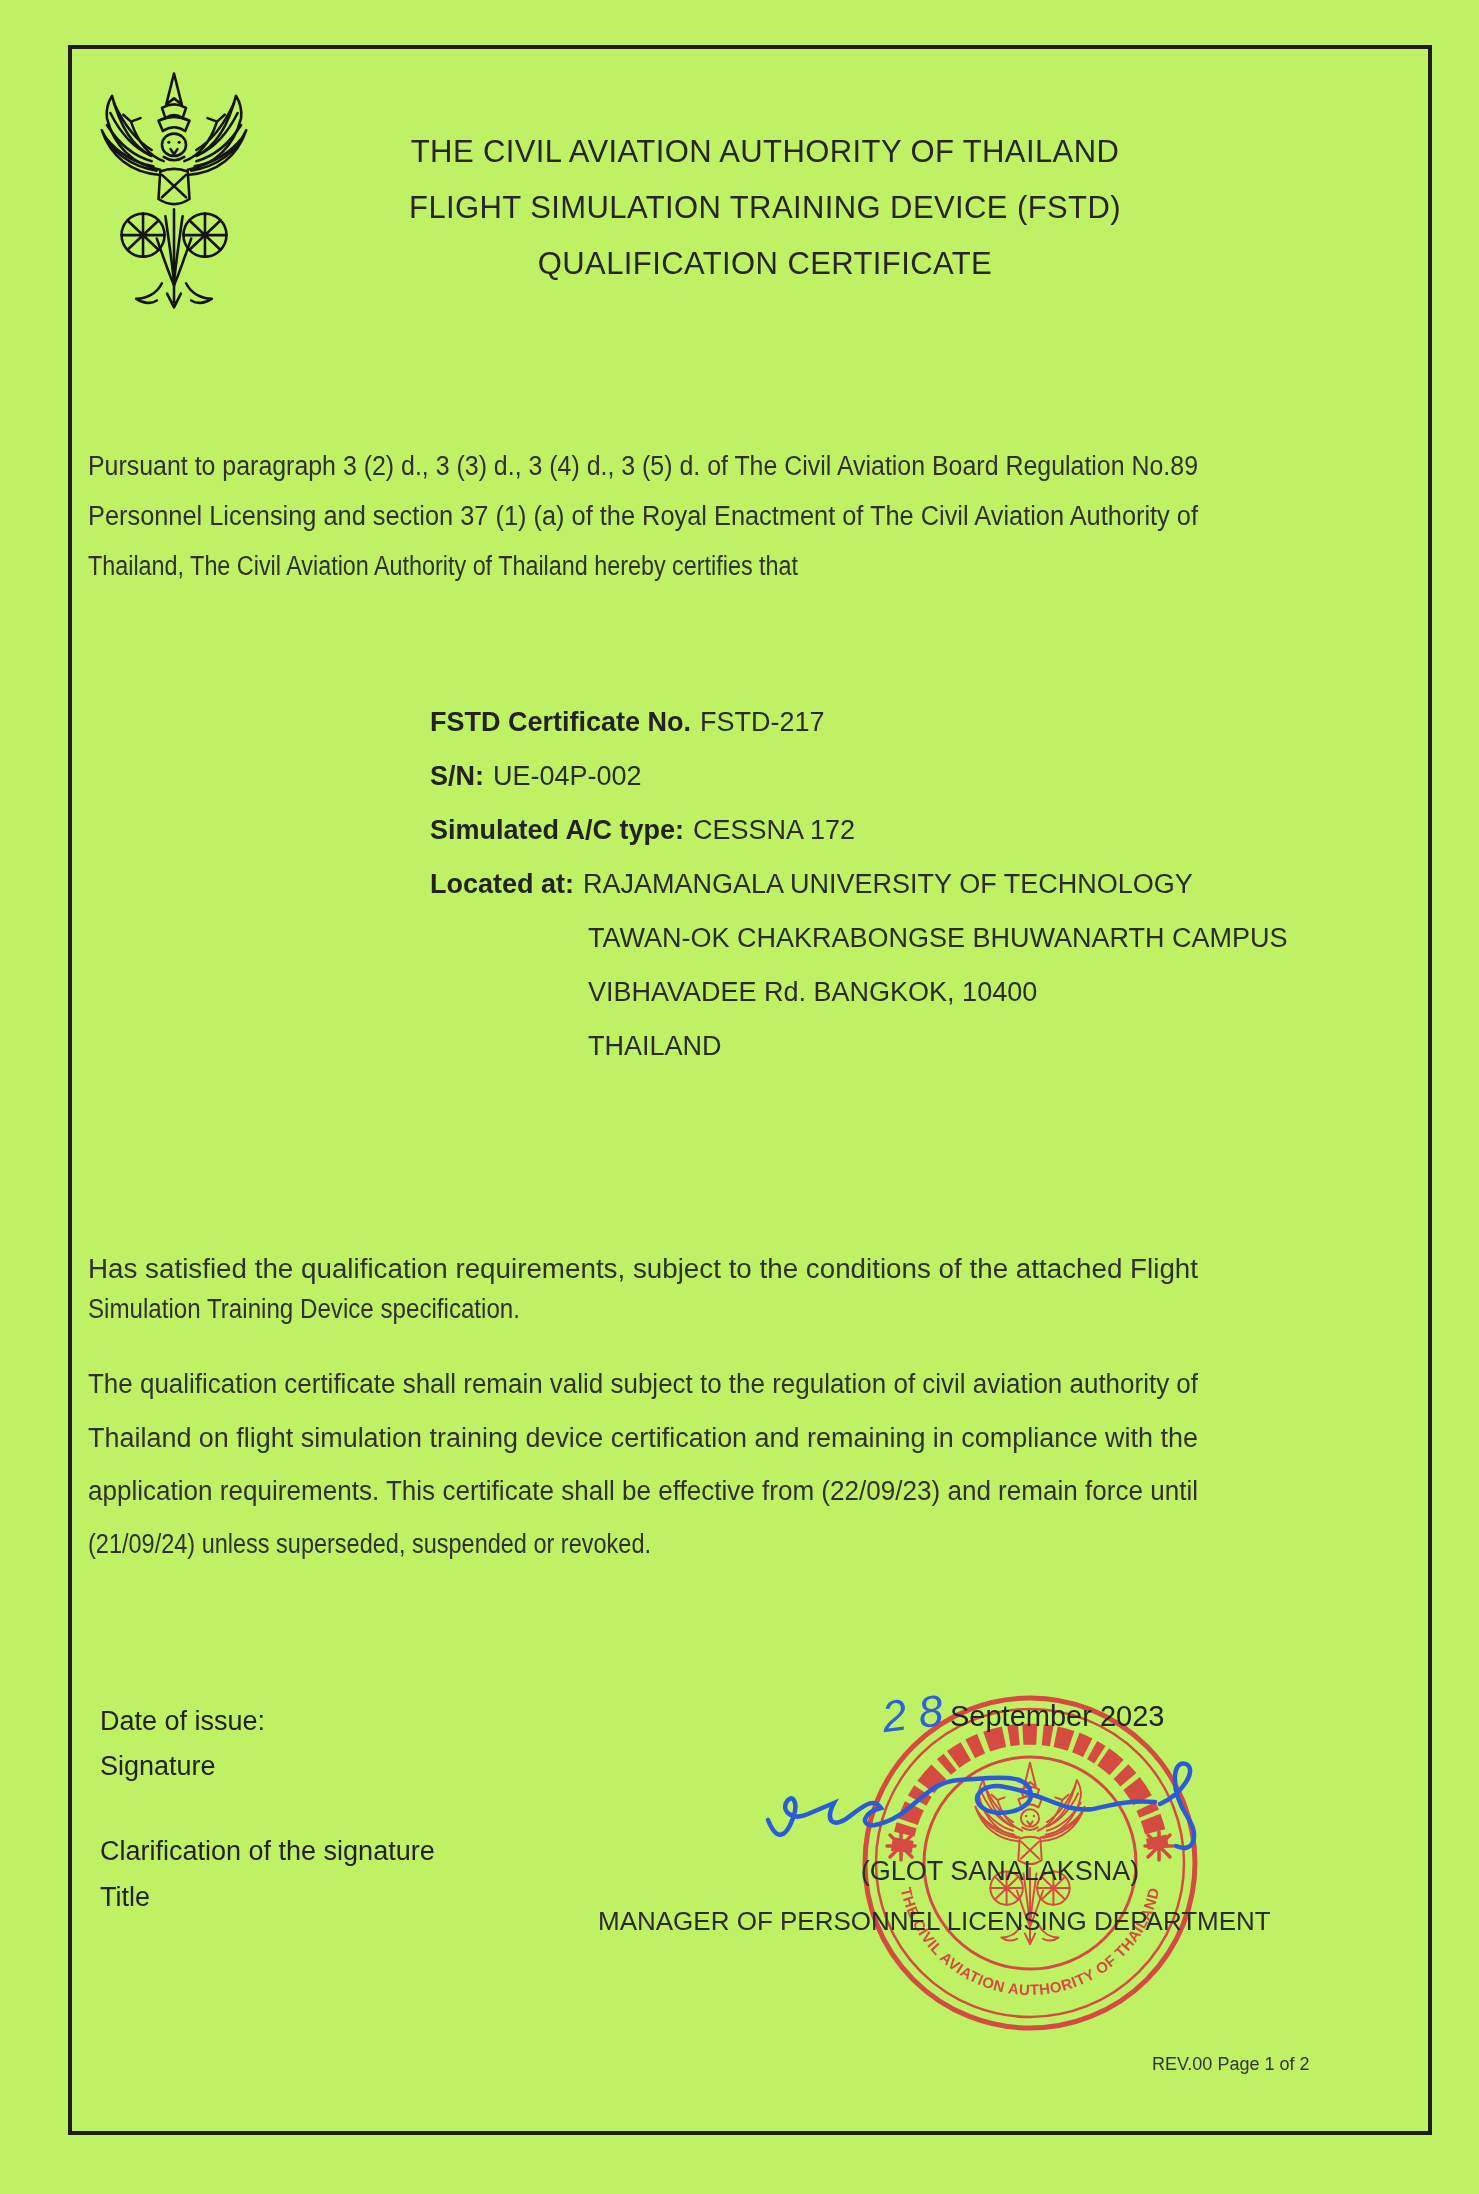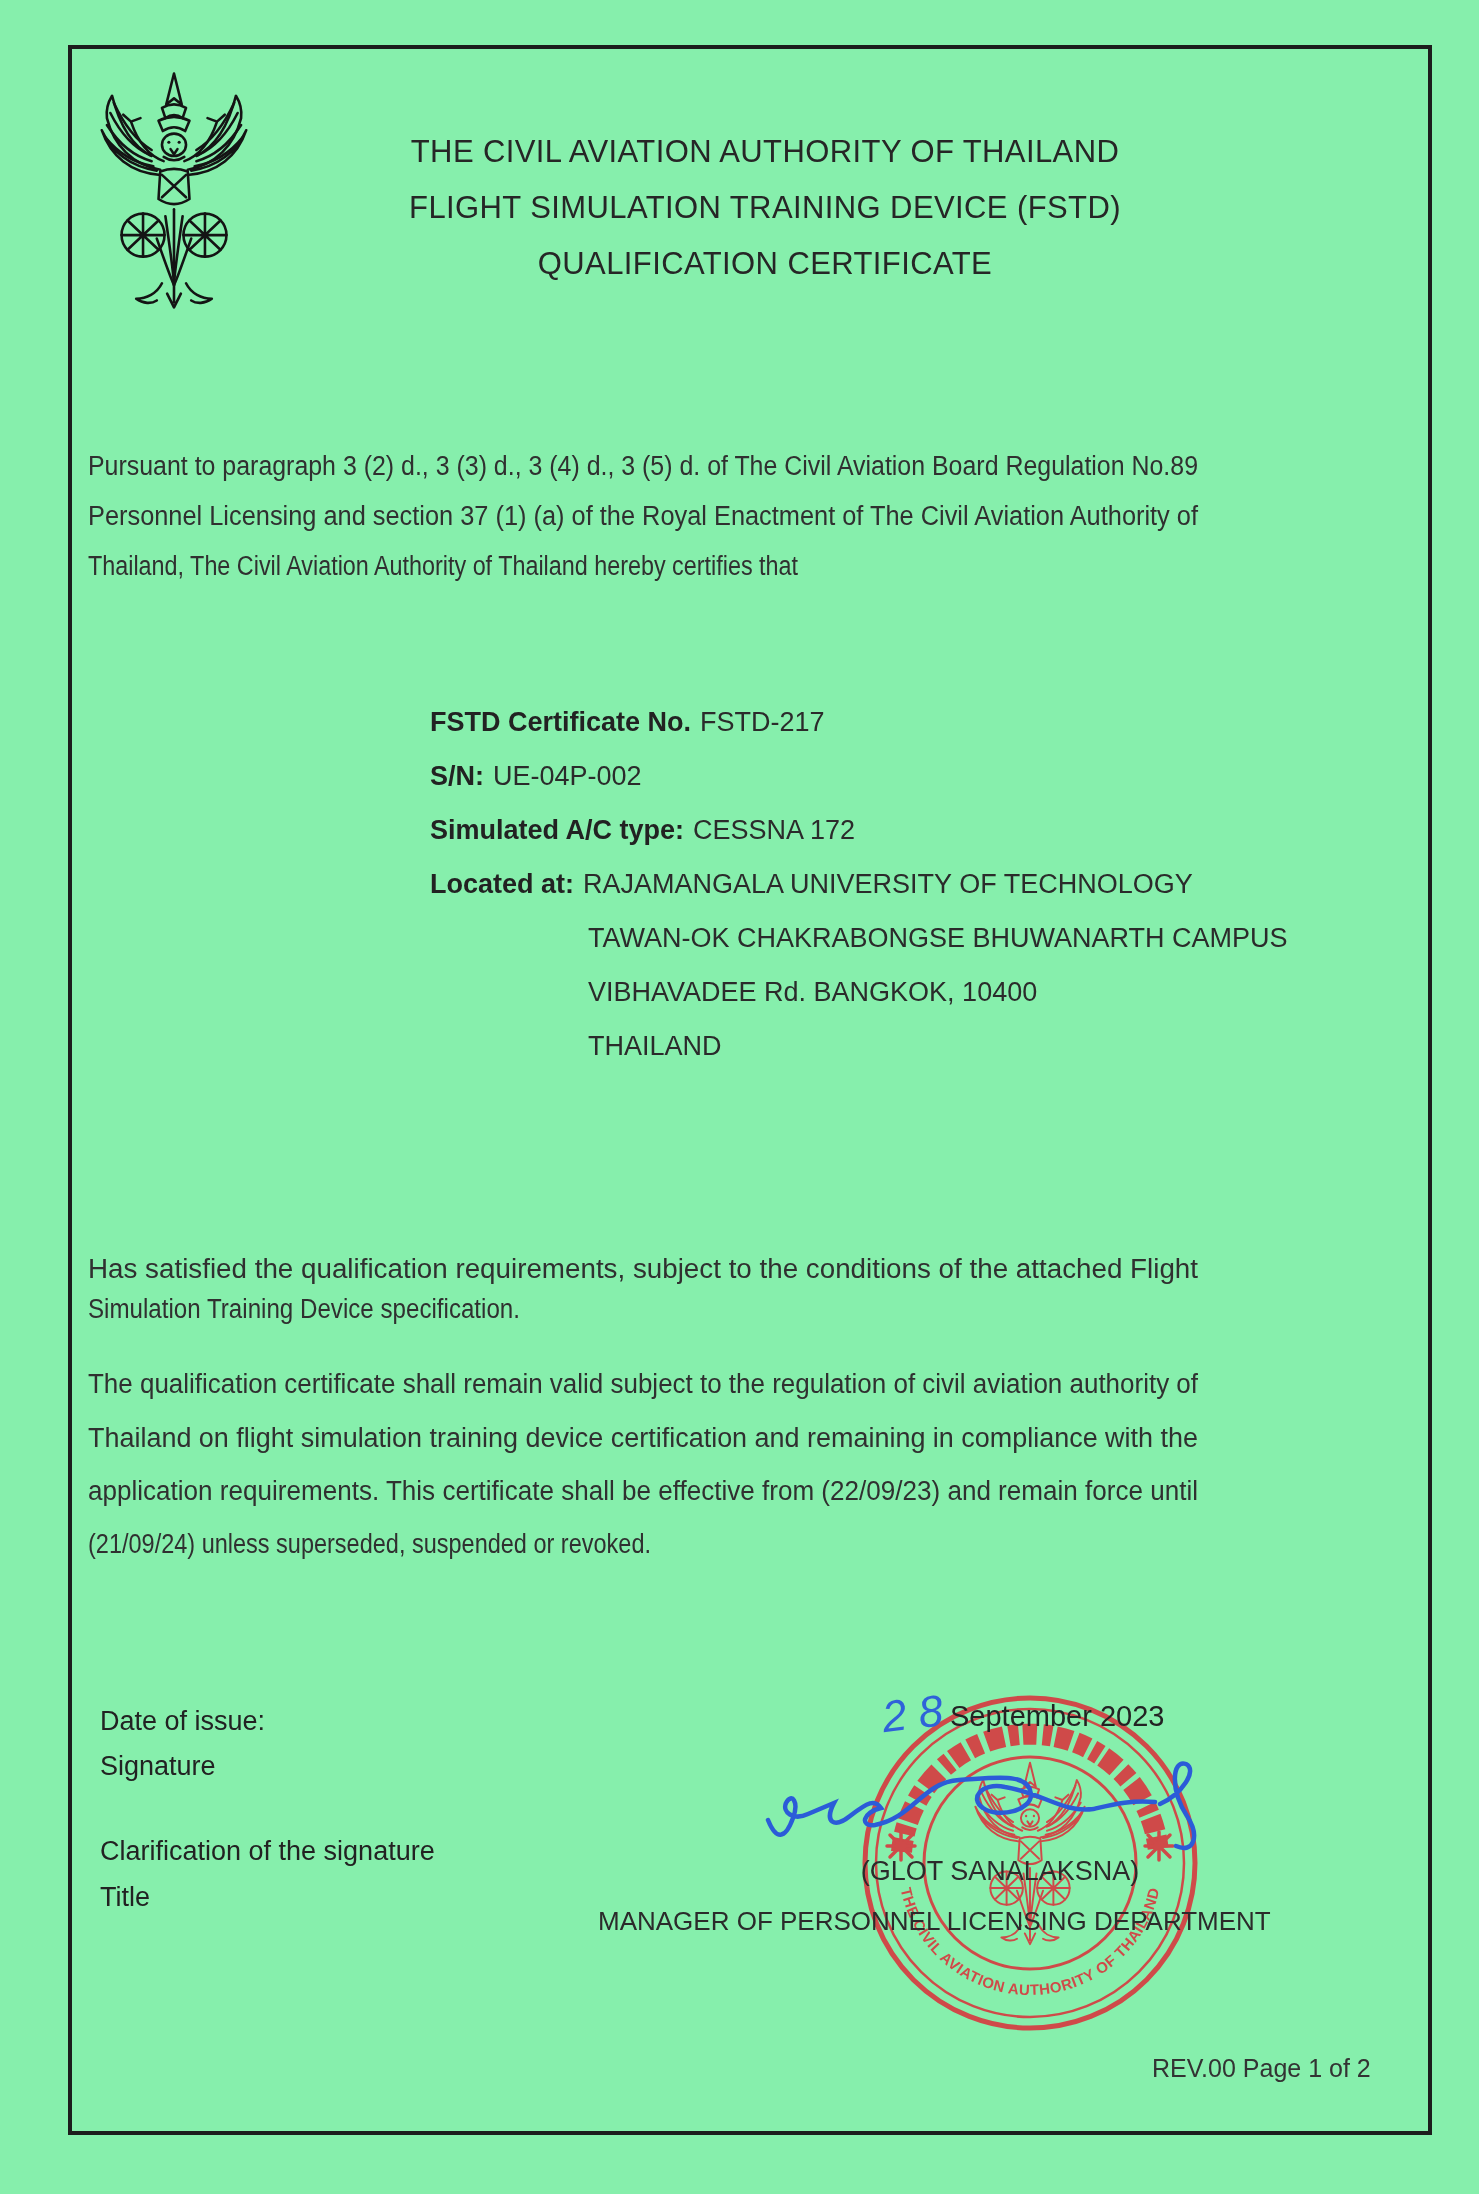--- a/index.html
+++ b/index.html
@@ -1,17 +1,17 @@
 <!DOCTYPE html>
 <html><head>
 <meta charset="utf-8">
 <style>
   html,body{margin:0;padding:0;background:#e8e8e8;}
   .page{
-    position:relative;width:1479px;height:2194px;background:#86efac;
+    position:relative;width:1479px;height:2194px;background:#bef264;
     font-family:"Liberation Sans",sans-serif;color:#2e2e2e;overflow:hidden;
     margin:0 auto;
   }
   .abs{position:absolute;}
   .frame{left:68px;top:45px;width:1356px;height:2082px;border:4px solid #1d1d1d;}
   .emblem{left:88px;top:68px;width:172px;height:262px;color:#141414;}
   .title-block{left:300px;top:124px;width:930px;text-align:center;
     font-size:31px;line-height:56px;color:#262626;letter-spacing:.4px;}
   .para-svg{overflow:visible;}
   .para-svg text{font-family:"Liberation Sans",sans-serif;font-size:27px;fill:#303030;}
@@ -22,21 +22,21 @@
   .f-label{left:100px;font-size:27px;font-weight:500;color:#222;}
   .stamp{left:845px;top:1678px;width:370px;height:370px;z-index:1;opacity:.9;}
   .stamp-red{color:#d8393f;}
   .hand-day{left:882px;top:1688px;font-size:44px;color:#2f62d9;z-index:4;
     font-style:italic;letter-spacing:12px;transform:rotate(-7deg);font-weight:500;}
   .issue-date{left:950px;top:1700px;font-size:29px;color:#232323;z-index:3;}
   .sig-svg{left:762px;top:1742px;width:456px;height:132px;z-index:5;}
   .glot{left:810px;top:1856px;width:380px;text-align:center;font-size:27px;color:#2b2b2b;z-index:3;}
   .manager{left:598px;top:1906px;width:715px;font-size:26px;color:#2b2b2b;z-index:3;}
   .for-dg{left:598px;top:1952px;width:715px;text-align:center;font-size:26px;color:#2b2b2b;z-index:3;}
-  .rev{left:1152px;top:2054px;font-size:25px;color:#333;}
+  .rev{left:1152px;top:2054px;font-size:18px;color:#333;}
   svg text.ringtext{font-family:"Liberation Sans",sans-serif;font-size:15px;
     font-weight:700;letter-spacing:.5px;fill:#d8393f;}
 </style>
 </head>
 <body>
 
 <div class="page">
 
   <svg width="0" height="0" style="position:absolute" aria-hidden="true">
     <symbol id="garuda-shape" viewBox="0 0 200 300">

